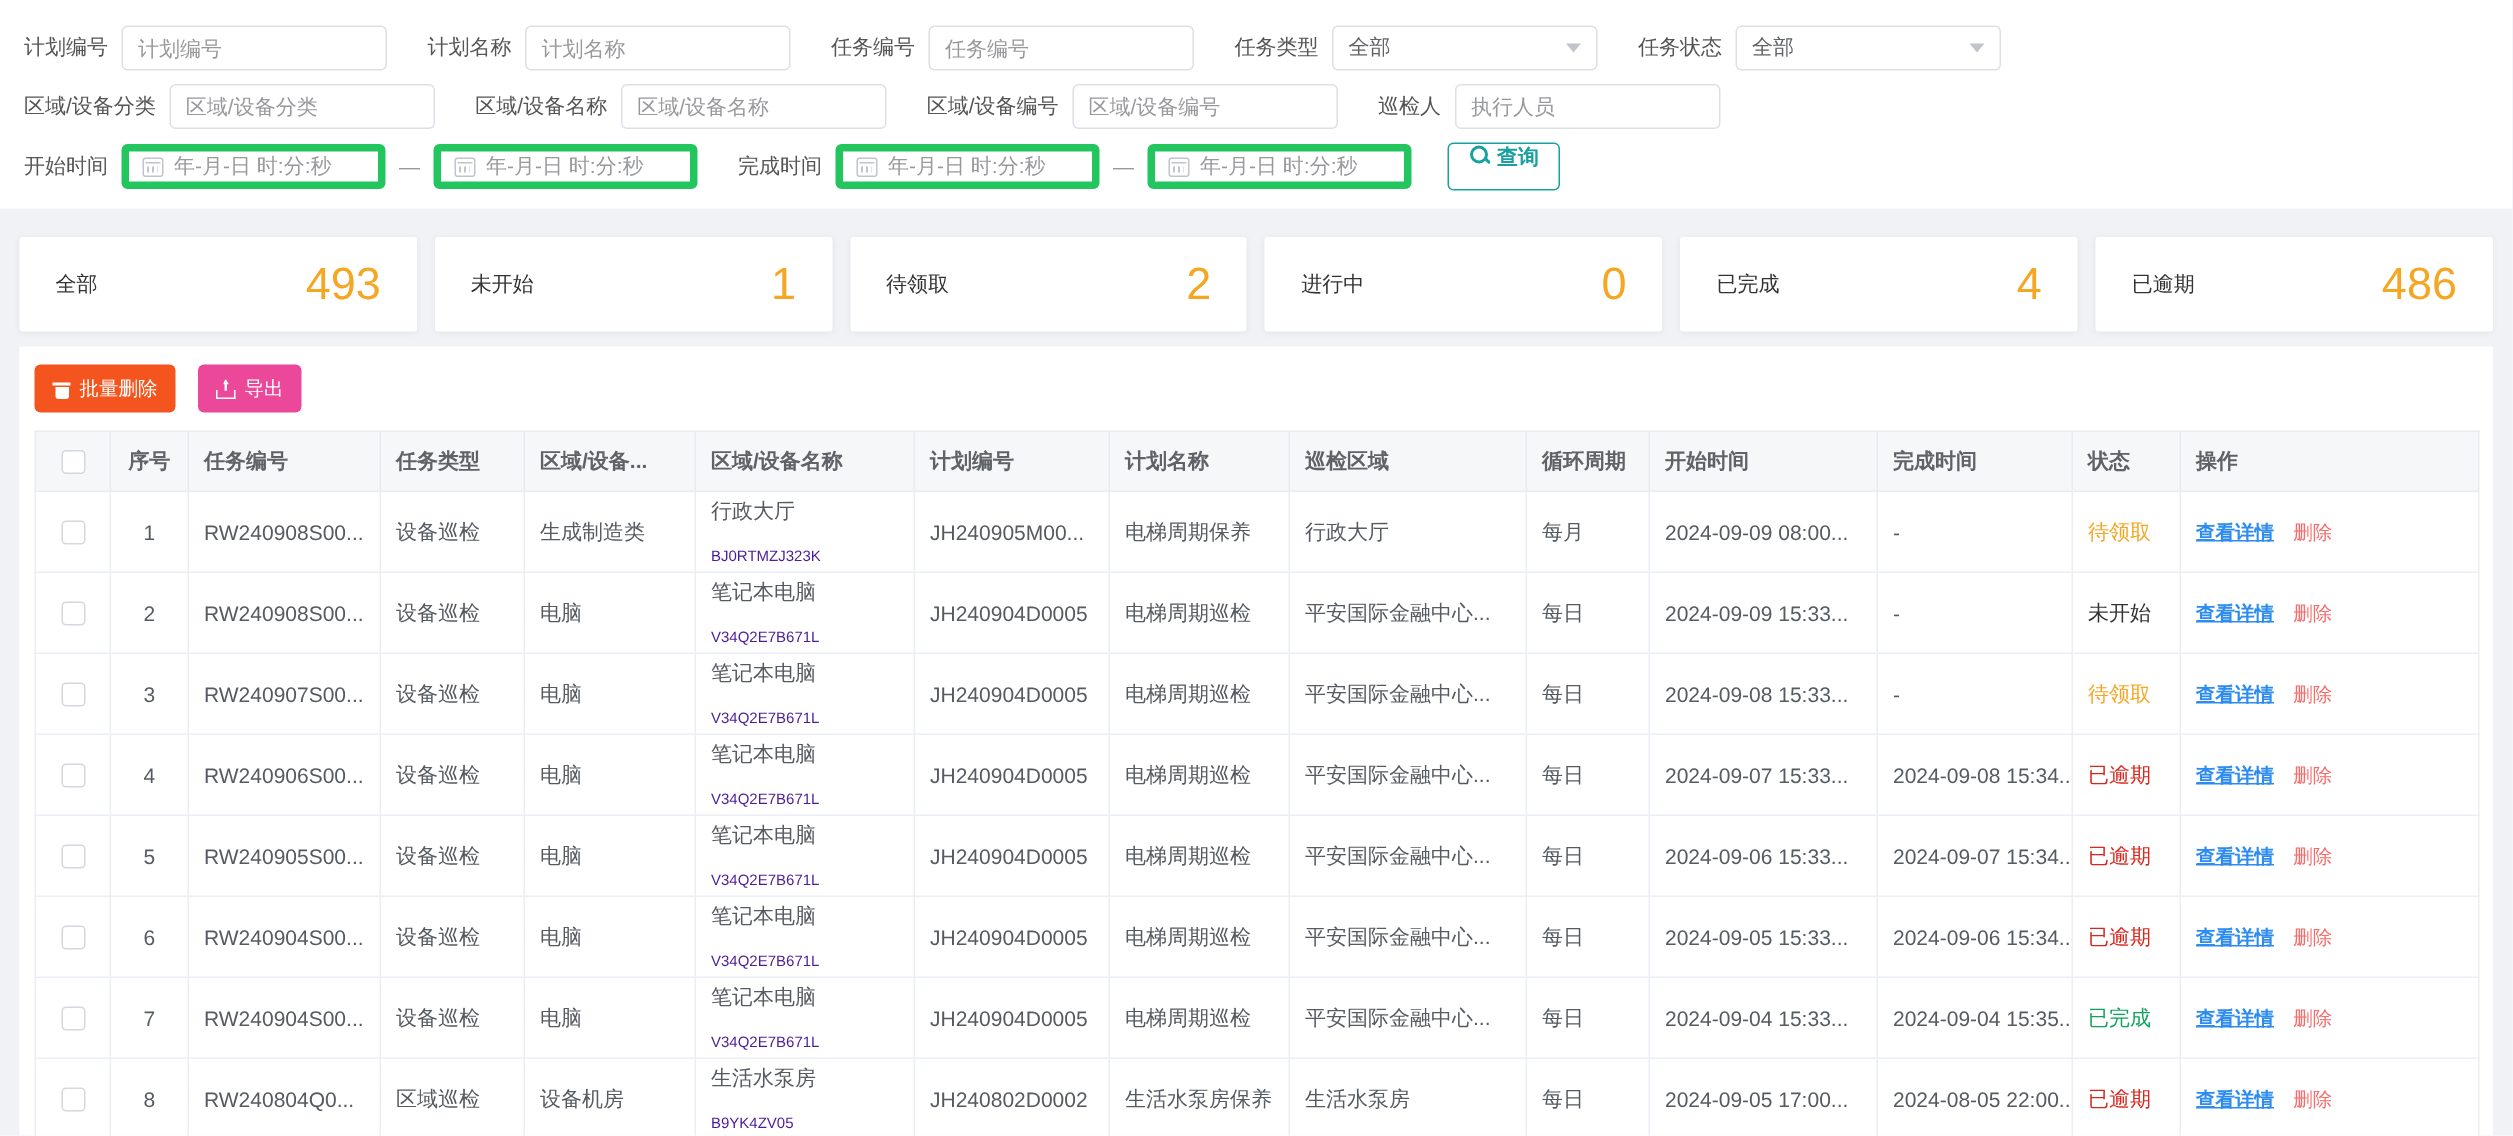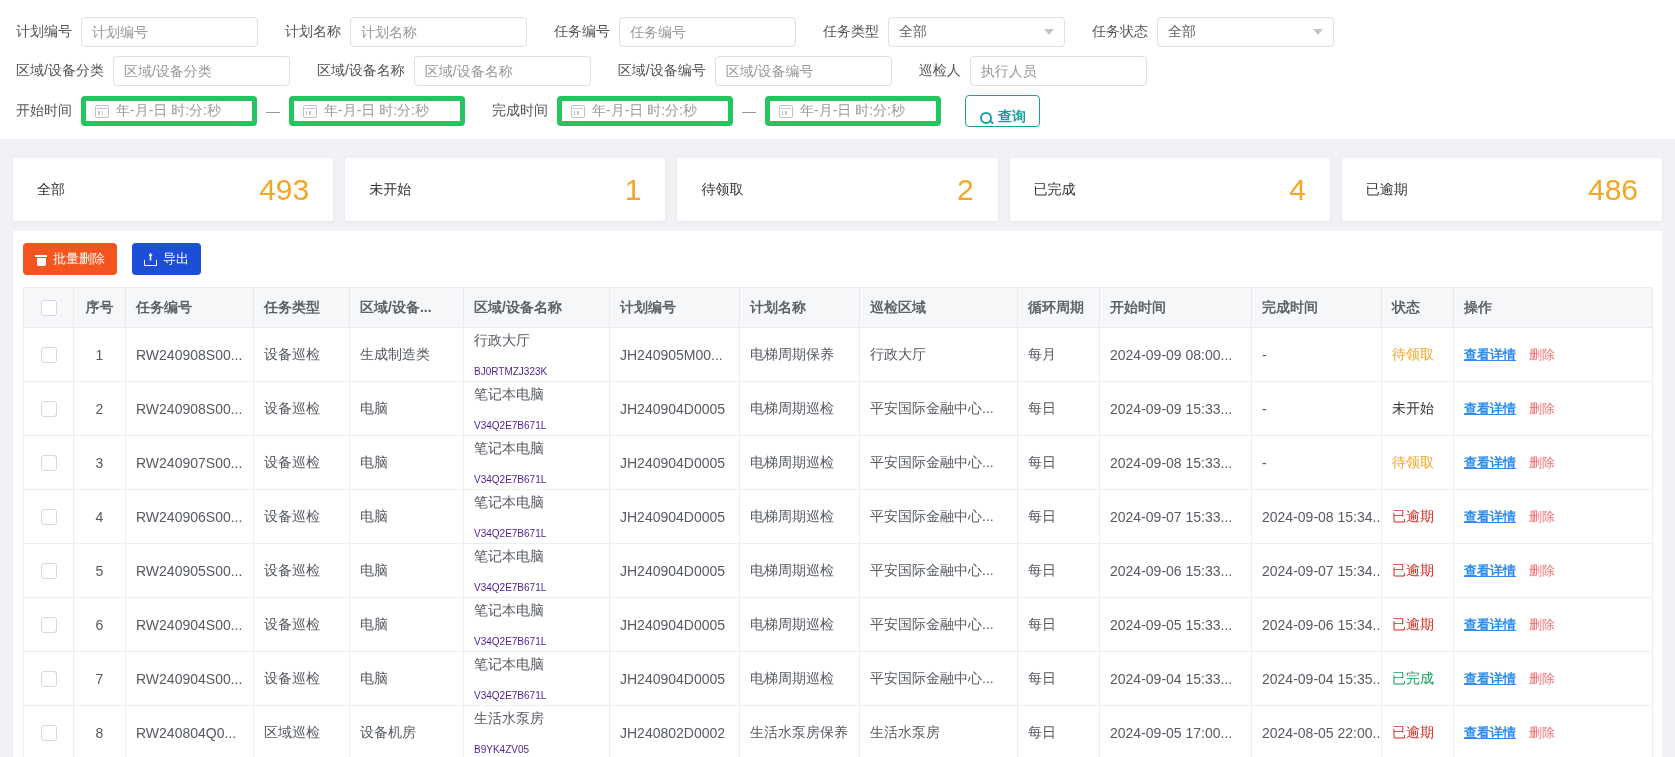--- a/index.html
+++ b/index.html
@@ -22,42 +22,42 @@
   .date-input { width:176px; height:30px; border:5px solid #22c55e; border-radius:4px;
     display:flex; align-items:center; gap:7px; padding:0 9px; font-size:14px; color:#98999c;
     background:#fff; cursor:pointer; }
   .cal-icon { width:14px; height:13px; border:1.5px solid #c0c4cc; border-radius:2px; position:relative; flex:none; }
   .cal-icon::before { content:""; position:absolute; left:1px; right:1px; top:2px; height:1.5px; background:#c0c4cc; }
   .cal-icon::after { content:""; position:absolute; left:2px; top:5px; width:7px; height:4px;
     background:repeating-linear-gradient(90deg,#c0c4cc 0 1.5px,transparent 1.5px 3.5px); }
   .range-sep { color:#999; margin:0 9px; font-size:14px; }
   .search-btn { height:32px; padding:0 13px; margin-left:24px; border:1px solid #18a1a0;
     color:#18a1a0; background:#fff; border-radius:4px; font-size:14px; font-weight:bold;
-    display:flex; align-items:flex-end; gap:4px; cursor:pointer; }
+    display:flex; align-items:flex-start; gap:4px; cursor:pointer; }
   .search-glyph { width:15px; height:15px; position:relative; flex:none; }
   .search-glyph::before { content:""; position:absolute; left:1px; top:1px; width:8px; height:8px;
     border:2px solid #18a1a0; border-radius:50%; }
   .search-glyph::after { content:""; position:absolute; left:10px; top:10px; width:5px; height:2px;
     background:#18a1a0; transform:rotate(45deg); border-radius:1px; }
 
   
   .stats-row { display:flex; gap:12px; padding:19px 13px 10px; }
   .stat-card { flex:1; background:#fff; border-radius:2px; height:63px; display:flex;
     align-items:center; justify-content:space-between; padding:0 24px;
     box-shadow:0 1px 4px rgba(0,0,0,0.06); cursor:pointer; }
   .stat-label { font-size:14px; color:#333; }
   .stat-value { font-size:30px; color:#f5a623; }
 
   
   .table-panel { background:#fff; margin:0 13px; padding:12px 10px 0; }
   .toolbar { display:flex; gap:15px; margin-bottom:12px; }
   .btn { height:32px; border:none; border-radius:4px; padding:0 12px; font-size:13px;
     color:#fff; display:flex; align-items:center; gap:6px; cursor:pointer; }
   .btn-danger { background:#f4541d; }
-  .btn-primary { background:#1d4ed8; }
+  .btn-primary { background:#ec4899; }
   .trash-glyph { width:12px; height:13px; position:relative; flex:none; }
   .trash-glyph::before { content:""; position:absolute; left:0; right:0; top:2px; height:2px; background:#fff; }
   .trash-glyph::after { content:""; position:absolute; left:1.5px; right:1.5px; top:5px; bottom:0;
     background:#fff; border-radius:0 0 2px 2px; }
   .export-glyph { width:13px; height:13px; position:relative; flex:none; }
   .export-glyph::before { content:""; position:absolute; left:0; right:0; bottom:0; height:5px;
     border:1.5px solid #fff; border-top:none; }
   .export-glyph::after { content:""; position:absolute; left:4.5px; top:0; width:4px; height:8px;
     background:#fff; clip-path:polygon(50% 0,100% 45%,70% 45%,70% 100%,30% 100%,30% 45%,0 45%); }
 
@@ -169,20 +169,24 @@
   </div>
   <div class="stat-card">
     <span class="stat-label">未开始</span>
     <span class="stat-value">1</span>
   </div>
   <div class="stat-card">
     <span class="stat-label">待领取</span>
     <span class="stat-value">2</span>
   </div>
   <div class="stat-card">
+    <span class="stat-label">进行中</span>
+    <span class="stat-value">0</span>
+  </div>
+  <div class="stat-card">
     <span class="stat-label">已完成</span>
     <span class="stat-value">4</span>
   </div>
   <div class="stat-card">
     <span class="stat-label">已逾期</span>
     <span class="stat-value">486</span>
   </div>
 </div>
 
 <div class="table-panel">

